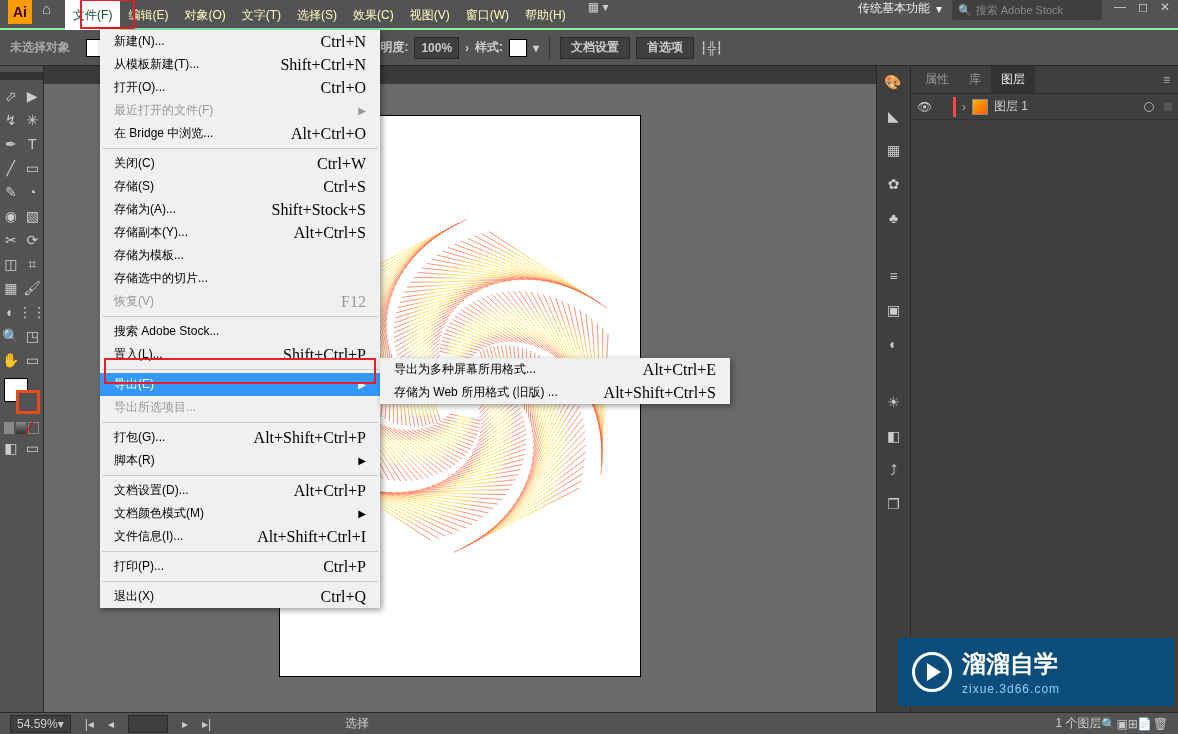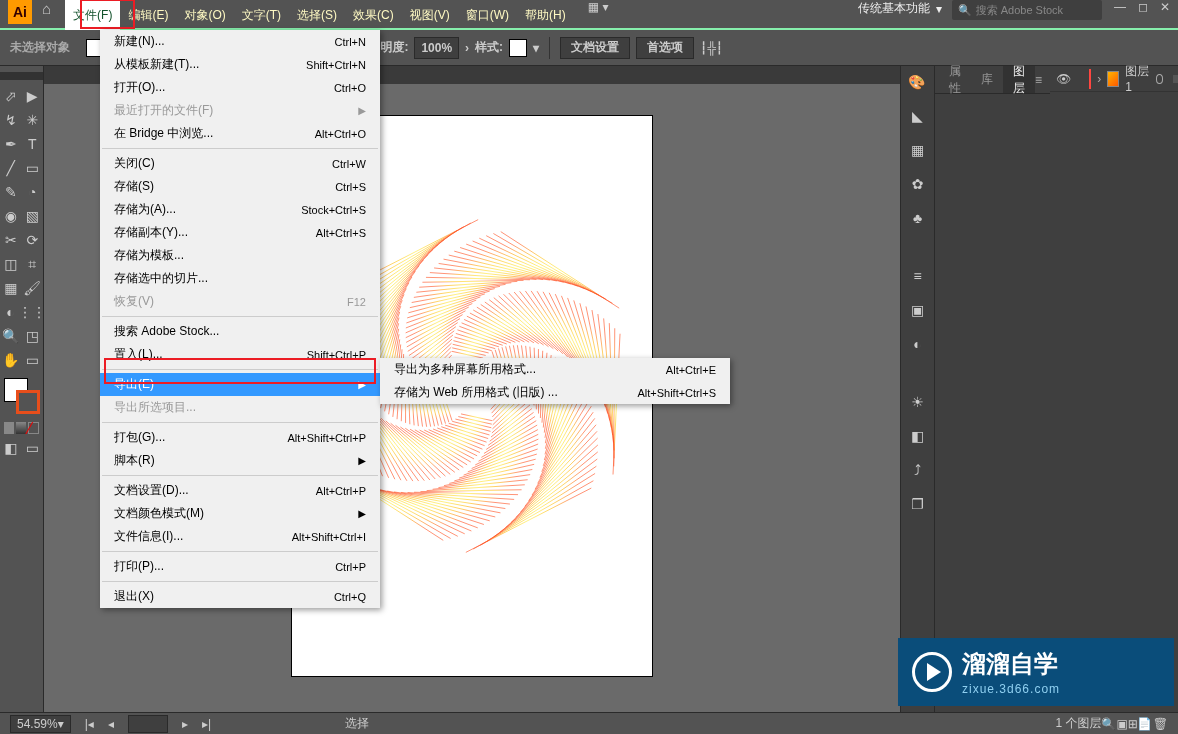--- a/index.html
+++ b/index.html
@@ -37,21 +37,21 @@
 .toolbox .mini-sw { display: flex; gap: 2px; padding: 2px 4px;}
 .toolbox .mini-sw div { width: 12px; height: 12px;}
 
 .canvas-wrap { flex: 1; background: #6a6a6a; position: relative; display: flex; align-items: flex-start; justify-content: center; overflow: hidden; padding-top: 20px;}
 .tab-strip { position: absolute; top: 0; left: 0; right: 0; height: 18px; background: #3a3a3a; display:flex;}
 .artboard { width: 360px; height: 560px; background: #fff; margin-top: 30px; position: relative; overflow: hidden; box-shadow: 0 0 0 1px #000;}
 
 .right-dock { width: 34px; background: #3f3f3f; border-left: 1px solid #2a2a2a; display:flex; flex-direction:column; align-items:center; padding-top:6px; gap:14px;}
 .right-dock .pal-icon { width: 20px; height: 20px; color:#ccc; display:flex; align-items:center; justify-content:center; font-size:14px;}
 
-.panels { width: 244px; background: #3f3f3f; border-left: 1px solid #2a2a2a; display:flex; flex-direction:row;}
+.panels { width: 268px; background: #3f3f3f; border-left: 1px solid #2a2a2a; display:flex; flex-direction:column;}
 .panel-tabs { display:flex; height: 28px; border-bottom:1px solid #2a2a2a; align-items:center; padding-left:4px; gap:0;}
 .panel-tabs .ptab { padding: 0 10px; height:100%; display:flex; align-items:center; color:#999;}
 .panel-tabs .ptab.active { background:#323232; color:#eee;}
 .panel-tabs .menu-dots { margin-left:auto; margin-right:8px; color:#aaa;}
 .layer-row { display:flex; align-items:center; height: 26px; padding: 0 6px; border-bottom:1px solid #333; gap:6px;}
 .layer-row .eye { width:14px; text-align:center;}
 .layer-row .accent { width:3px; height:20px; background:#ff4640;}
 .layer-row .thumb { width:16px; height:16px; background: linear-gradient(135deg,#ffb400,#ff5a00); border:1px solid #888;}
 .layer-row .disclosure { color:#aaa; }
 .layer-row .ring { margin-left:auto; width:10px; height:10px; border:1px solid #aaa; border-radius:50%;}
@@ -61,21 +61,21 @@
 .statusbar .box { background:#3f3f3f; padding:0 6px; height:18px; display:flex; align-items:center; border:1px solid #2a2a2a;}
 .statusbar .right { margin-left:auto; display:flex; align-items:center;}
 
 
 .dropdown { position: absolute; background: #f0f0f0; color: #000; box-shadow: 2px 2px 6px rgba(0,0,0,.4); z-index: 200; }
 .dropdown.file { top: 30px; left: 100px; width: 280px; }
 .dropdown.sub { top: 358px; left: 380px; width: 350px;}
 .dropdown .mi { display: flex; align-items: center; height: 23px; padding: 0 14px; position: relative; }
 .dropdown .mi.disabled { color: #999; }
 .dropdown .mi.hl { background: #3399ff; color: #fff; }
-.dropdown .mi .sc { margin-left: auto; font-size: 11px;}
+.dropdown .mi .sc { margin-left: auto; font-size: 16px; font-family: Liberation Serif, serif;}
 .dropdown .mi .arrow { margin-left: auto; font-size: 10px; }
 .dropdown .sep { height: 1px; background: #ccc; margin: 3px 2px; }
 .export-box { border: 2px solid #ec1c24; position: absolute; top: 358px; left: 104px; width: 272px; height: 26px; pointer-events: none; z-index: 300;}
 
 
 .watermark { position: absolute; bottom: 28px; right: 4px; width: 276px; height: 68px; background: #0a4d7a; color:#fff; display:flex; align-items:center; padding:0 14px; gap:10px;}
 .watermark .play { width:40px; height:40px; border:3px solid #fff; border-radius:50%; display:flex; align-items:center; justify-content:center;}
 .watermark .play::after { content:""; border-left:14px solid #fff; border-top:9px solid transparent; border-bottom:9px solid transparent; margin-left:4px;}
 .watermark .txt-main { font-size: 24px; font-weight:bold;}
 .watermark .txt-sub { font-size: 12px; letter-spacing:1px; margin-top:2px; color:#8fcff0;}
@@ -550,21 +550,21 @@
     <div class="mi">
       <span>关闭(C)</span>
       <span class="sc">Ctrl+W</span>
     </div>
     <div class="mi">
       <span>存储(S)</span>
       <span class="sc">Ctrl+S</span>
     </div>
     <div class="mi">
       <span>存储为(A)...</span>
-      <span class="sc">Stock+Ctrl+S</span>
+      <span class="sc">Shift+Stock+S</span>
     </div>
     <div class="mi">
       <span>存储副本(Y)...</span>
       <span class="sc">Alt+Ctrl+S</span>
     </div>
     <div class="mi">
       <span>存储为模板...</span>
     </div>
     <div class="mi">
       <span>存储选中的切片...</span>

